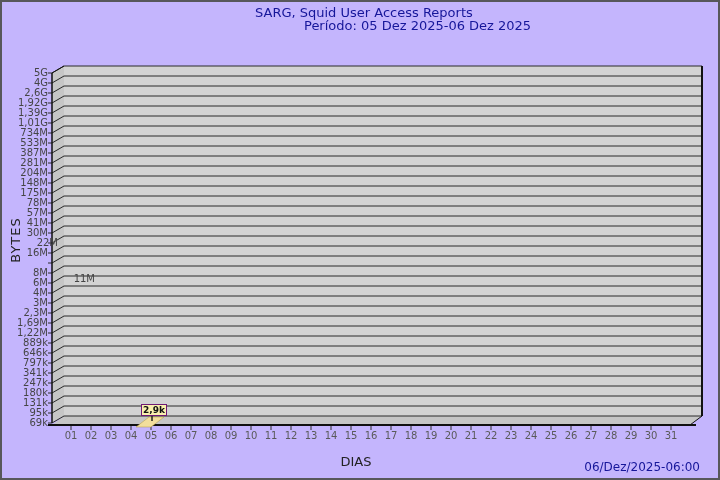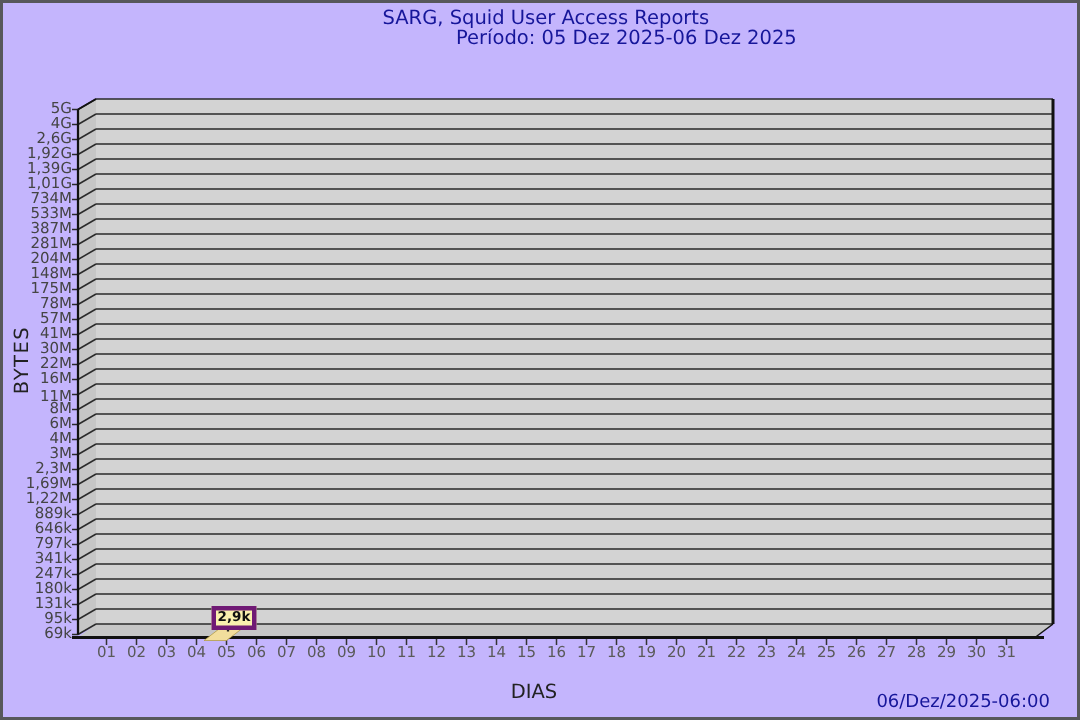--- a/index.html
+++ b/index.html
@@ -16,21 +16,21 @@
   .y-tick-label{position:absolute;width:46px;text-align:right;font-size:10px;line-height:10px;color:#454545;white-space:nowrap;}
   .x-tick-label{position:absolute;width:24px;text-align:center;font-size:10px;line-height:10px;color:#5a5a5a;}
   #ylabel{
     position:absolute;left:13px;top:238px;transform:translate(-50%,-50%) rotate(-90deg);
     font-size:13px;color:#222;letter-spacing:1px;white-space:nowrap;
   }
   #xlabel{position:absolute;left:354px;top:452px;transform:translateX(-50%);font-size:13px;color:#222;}
   #timestamp{position:absolute;right:18px;top:458px;font-size:12px;color:#16169a;white-space:nowrap;}
   #bar-tooltip{
     position:absolute;left:139px;top:402px;width:24px;height:10px;
-    background:#faf0ae;border:3px solid #701a75;color:#111;
+    background:#faf0ae;border:1px solid #701a75;color:#111;
     font-size:9px;font-weight:bold;line-height:10px;text-align:center;white-space:nowrap;
   }
 </style>
 </head>
 <body>
 
 <div id="screen">
 
   <div class="title-line" id="title-1">SARG, Squid User Access Reports</div>
   <div class="title-line" id="title-2">Período: 05 Dez 2025-06 Dez 2025</div>
@@ -198,23 +198,23 @@
       <div class="y-tick-label" style="left: 0px; top: 135.5px;">533M</div>
       <div class="y-tick-label" style="left: 0px; top: 145.5px;">387M</div>
       <div class="y-tick-label" style="left: 0px; top: 155.5px;">281M</div>
       <div class="y-tick-label" style="left: 0px; top: 165.5px;">204M</div>
       <div class="y-tick-label" style="left: 0px; top: 175.5px;">148M</div>
       <div class="y-tick-label" style="left: 0px; top: 185.5px;">175M</div>
       <div class="y-tick-label" style="left: 0px; top: 195.5px;">78M</div>
       <div class="y-tick-label" style="left: 0px; top: 205.5px;">57M</div>
       <div class="y-tick-label" style="left: 0px; top: 215.5px;">41M</div>
       <div class="y-tick-label" style="left: 0px; top: 225.5px;">30M</div>
-      <div class="y-tick-label" style="left: 0px; top: 235.5px;">22M</div>
+      <div class="y-tick-label" style="left: 10px; top: 235.5px;">22M</div>
       <div class="y-tick-label" style="left: 0px; top: 245.5px;">16M</div>
-      <div class="y-tick-label" style="left: 0px; top: 258px;">11M</div>
+      <div class="y-tick-label" style="left: 0px; top: 272px; padding-left: 47px;">11M</div>
       <div class="y-tick-label" style="left: 0px; top: 265.5px;">8M</div>
       <div class="y-tick-label" style="left: 0px; top: 275.5px;">6M</div>
       <div class="y-tick-label" style="left: 0px; top: 285.5px;">4M</div>
       <div class="y-tick-label" style="left: 0px; top: 295.5px;">3M</div>
       <div class="y-tick-label" style="left: 0px; top: 305.5px;">2,3M</div>
       <div class="y-tick-label" style="left: 0px; top: 315.5px;">1,69M</div>
       <div class="y-tick-label" style="left: 0px; top: 325.5px;">1,22M</div>
       <div class="y-tick-label" style="left: 0px; top: 335.5px;">889k</div>
       <div class="y-tick-label" style="left: 0px; top: 345.5px;">646k</div>
       <div class="y-tick-label" style="left: 0px; top: 355.5px;">797k</div>

